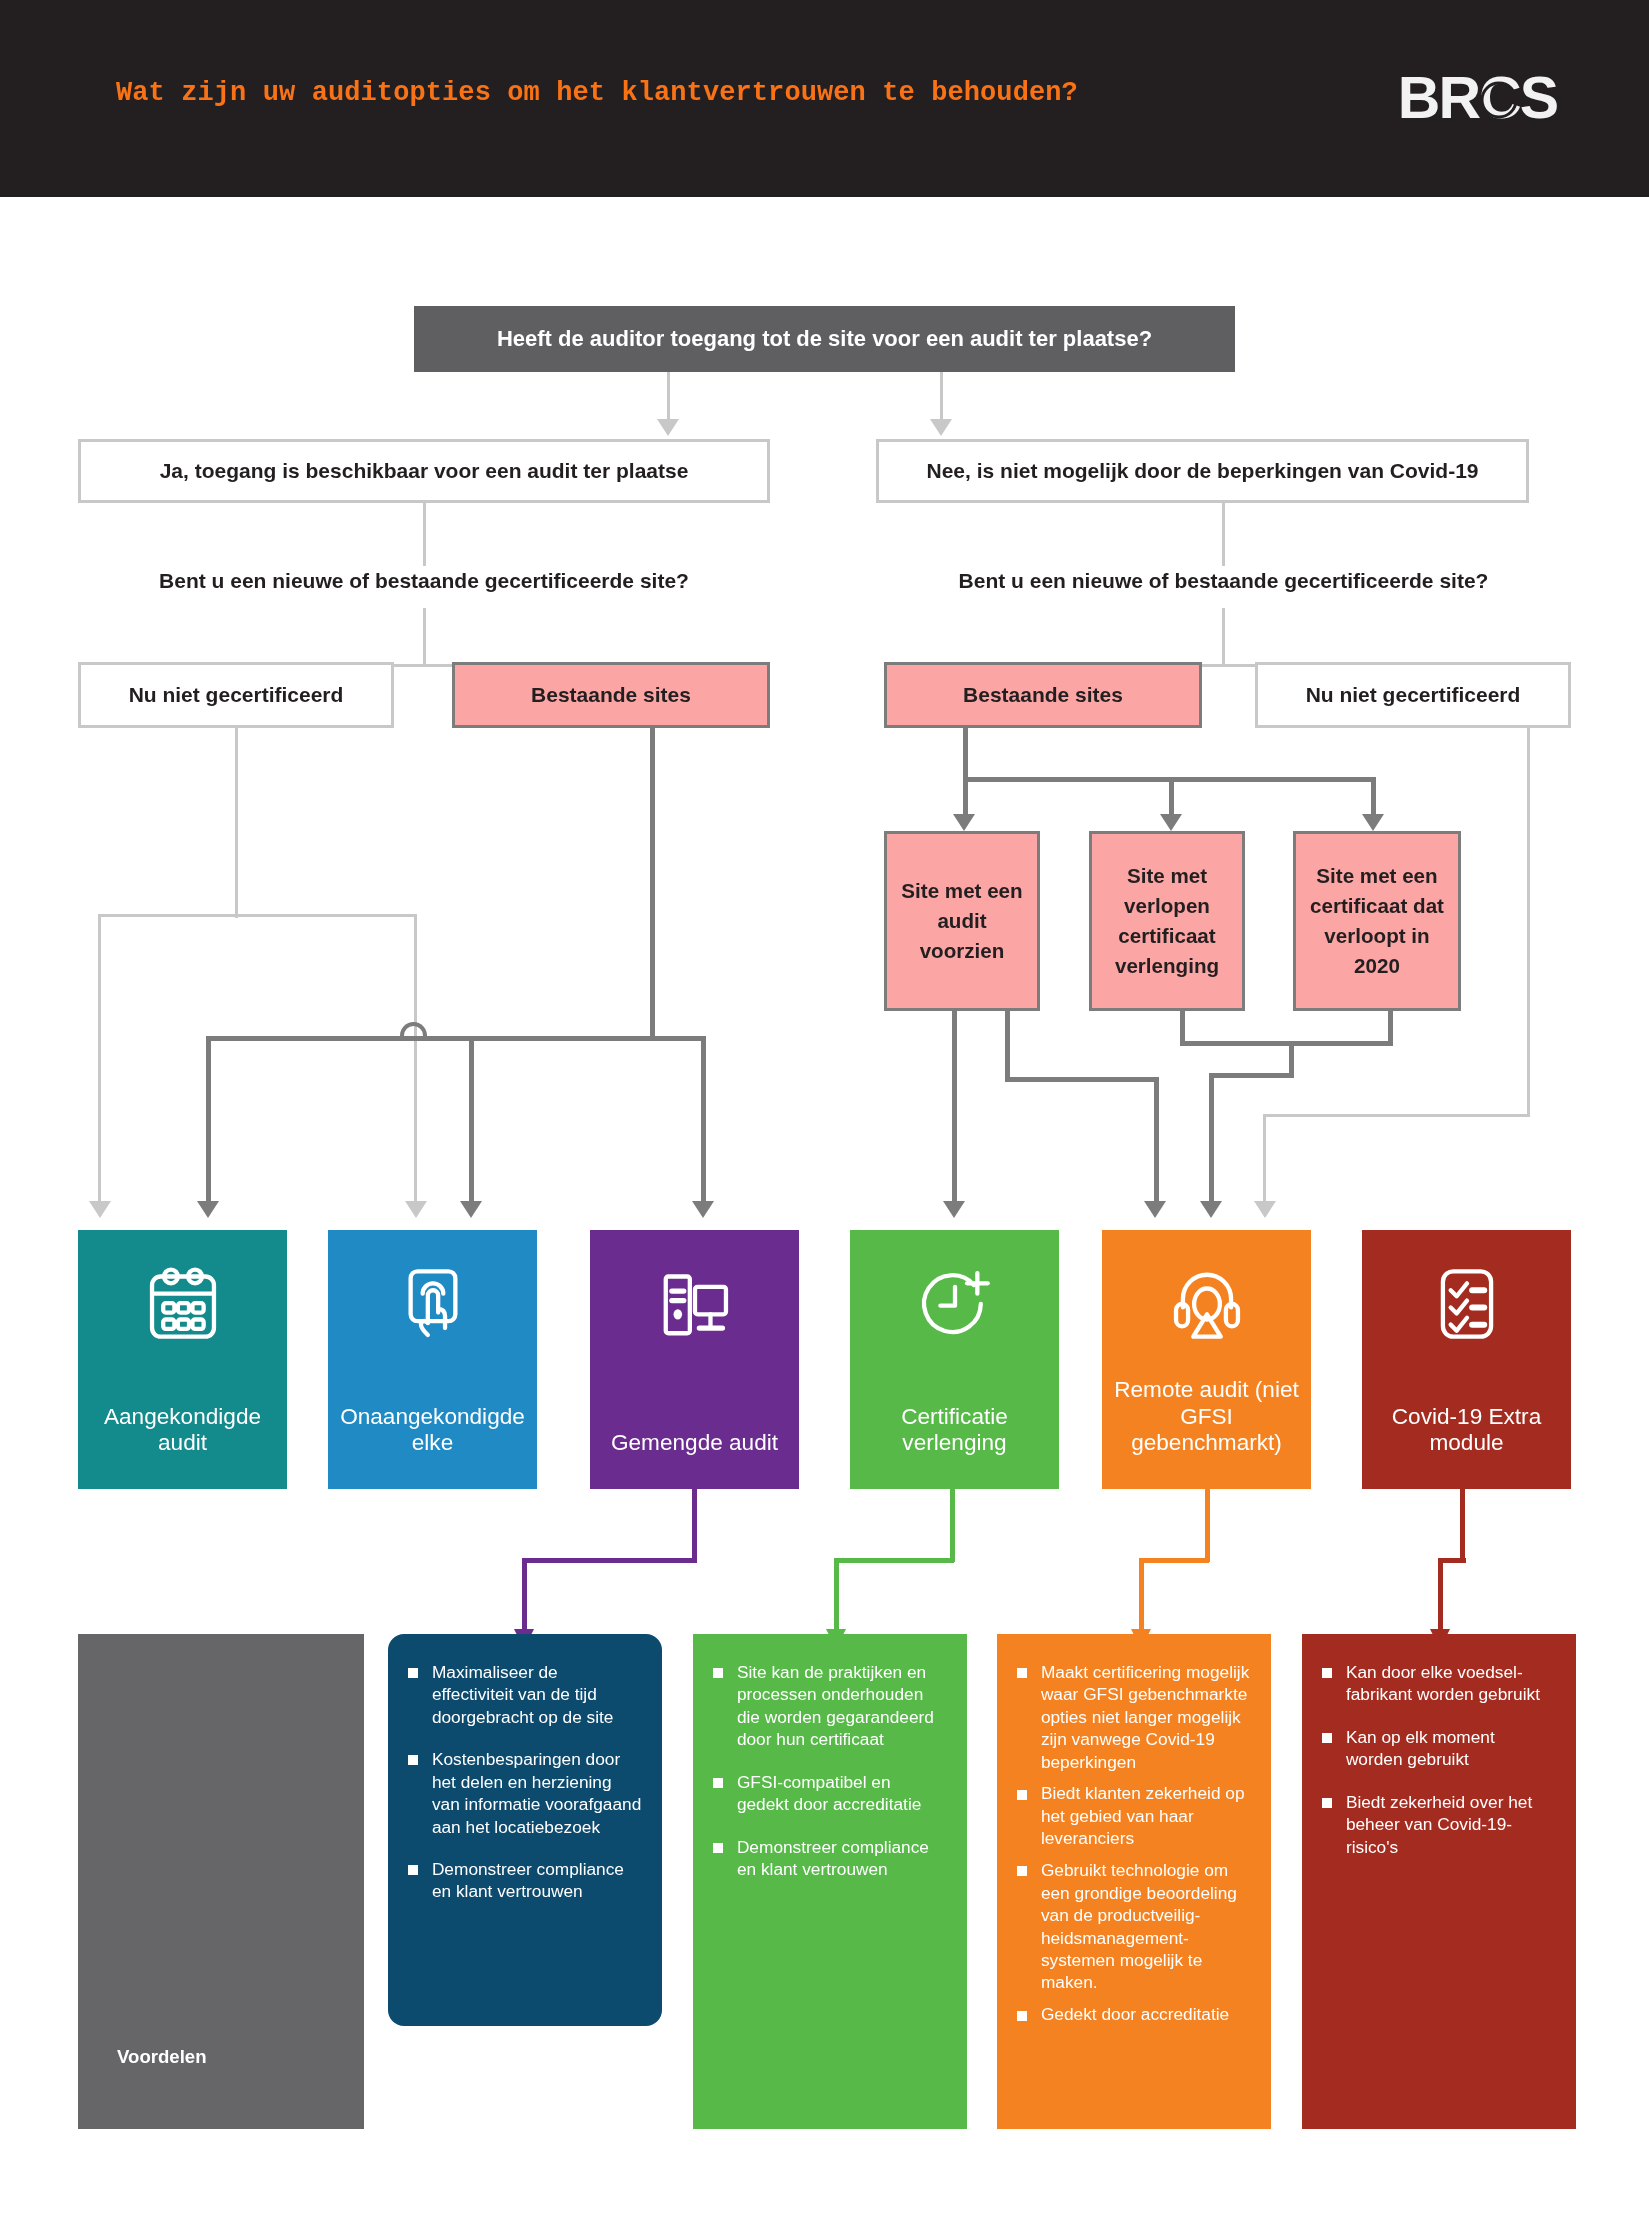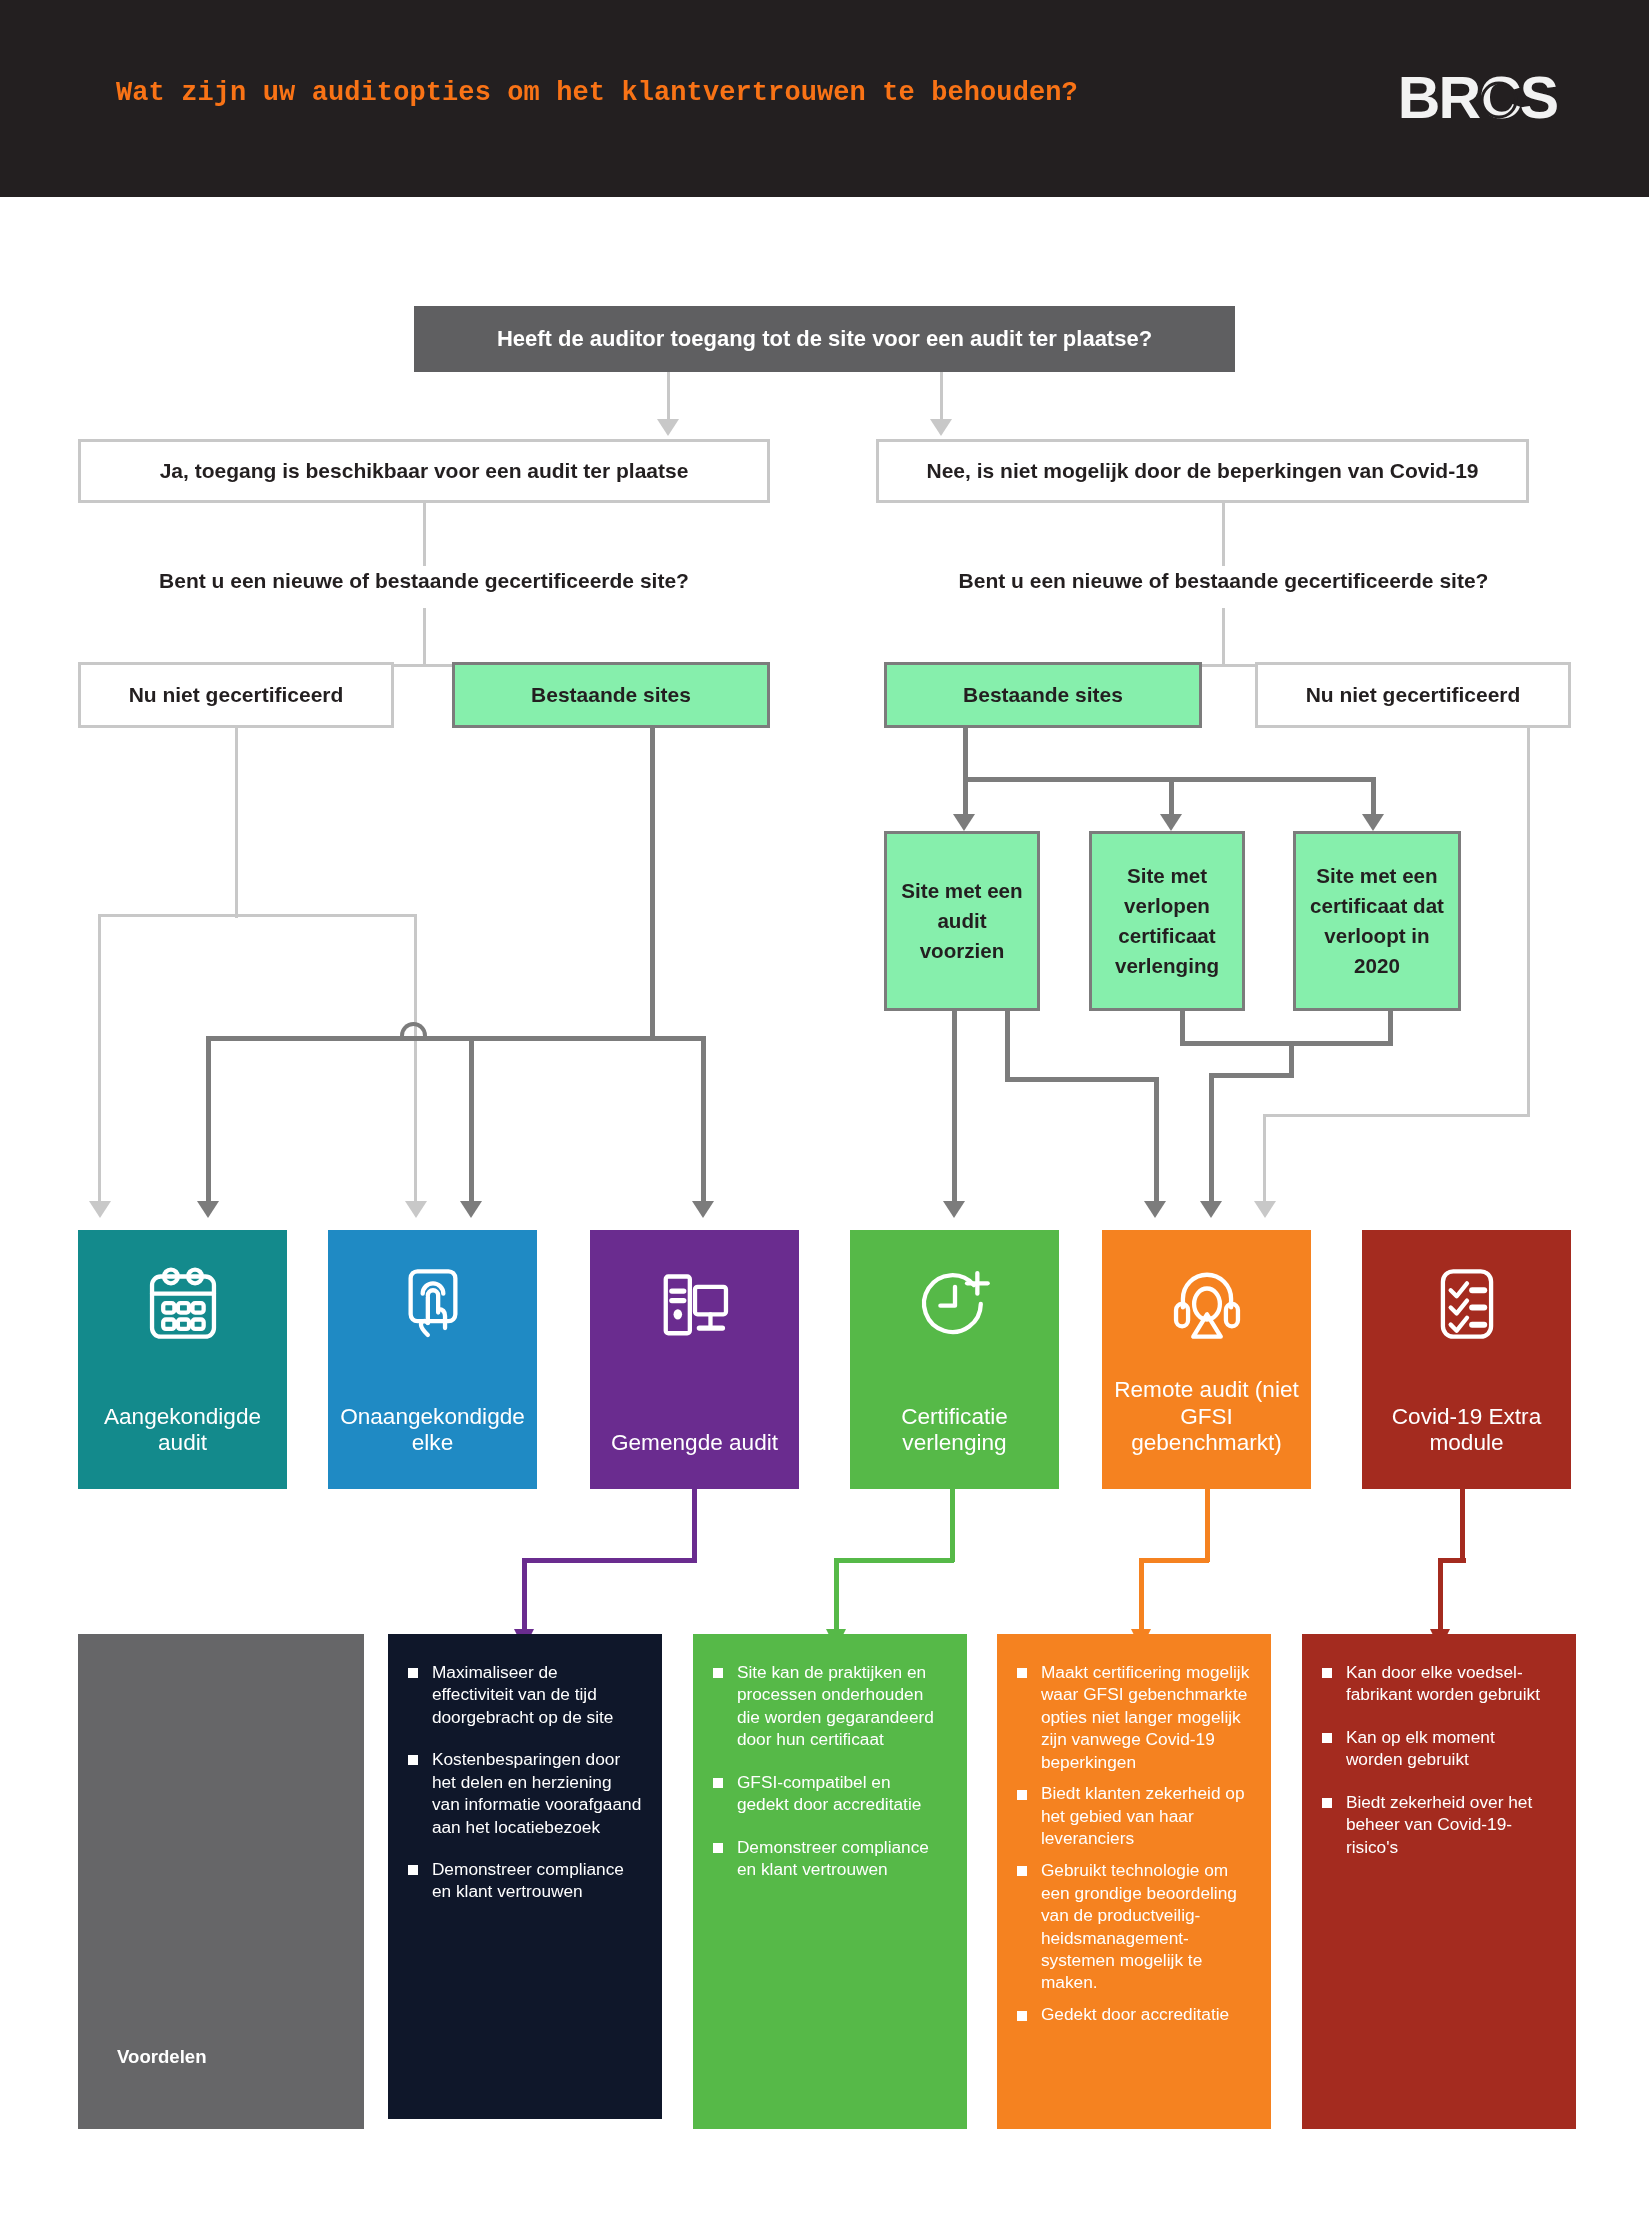--- a/index.html
+++ b/index.html
@@ -14,21 +14,21 @@
               font-family:"Liberation Sans",sans-serif;line-height:1;}
   #brand-logo .gmark{position:relative;display:inline-block;}
   #brand-logo .gmark .ring{position:absolute;left:50%;top:52%;transform:translate(-50%,-50%);
               width:37px;height:37px;border:3.3px solid #231f20;border-radius:50%;box-sizing:border-box;}
 
   
   .fbox{position:absolute;box-sizing:border-box;display:flex;align-items:center;justify-content:center;
         text-align:center;color:#231f20;font-family:"Liberation Sans",sans-serif;}
   .fbox.grey-fill{background:#5f5f61;color:#ffffff;font-weight:bold;border:none;}
   .fbox.light-border{background:#ffffff;border:3.3px solid #c8c8c8;font-weight:bold;}
-  .fbox.dark-border{background:#86efac;border:3.3px solid #7c7c7c;font-weight:bold;}
+  .fbox.dark-border{background:#fca5a5;border:3.3px solid #7c7c7c;font-weight:bold;}
   .flabel{position:absolute;font-family:"Liberation Sans",sans-serif;font-weight:bold;color:#231f20;
           text-align:center;white-space:nowrap;}
 
   
   .ln{position:absolute;}
   .v-l{background:#c8c8c8;width:3.3px;}
   .h-l{background:#c8c8c8;height:3.3px;}
   .v-d{background:#7c7c7c;width:4.7px;}
   .h-d{background:#7c7c7c;height:4.7px;}
   .arrow{position:absolute;width:0;height:0;border-left:11.3px solid transparent;border-right:11.3px solid transparent;}
@@ -273,21 +273,21 @@
 
   <div class="clink-v" style="left:1460px;top:1489px;height:73px;background:#a42b1f;"></div>
   <div class="clink-h" style="left:1438px;top:1558px;width:28px;background:#a42b1f;"></div>
   <div class="clink-v" style="left:1438px;top:1558px;height:76px;background:#a42b1f;"></div>
   <div class="carrow" style="left:1430px;top:1629px;border-top:20px solid #a42b1f;"></div>
 
   <div class="ben" style="left:78px;top:1634px;width:286px;height:495px;background:#666668;">
     <div class="voordelen-lbl">Voordelen</div>
   </div>
 
-  <div class="ben" style="left:388px;top:1634px;width:274px;height:485px;background:#0f172a;">
+  <div class="ben" style="left:388px;top:1634px;width:274px;height:392px;background:#0c4a6e;border-radius:16px;">
     <ul>
       <li>Maximaliseer de effectiviteit van de tijd doorgebracht op de site</li>
       <li>Kostenbesparingen door het delen en herziening van informatie voorafgaand aan het locatiebezoek</li>
       <li>Demonstreer compliance en klant vertrouwen</li>
     </ul>
   </div>
 
   <div class="ben" style="left:693px;top:1634px;width:274px;height:495px;background:#56b948;">
     <ul>
       <li>Site kan  de praktijken en processen onderhouden die worden gegarandeerd door hun certificaat</li>

